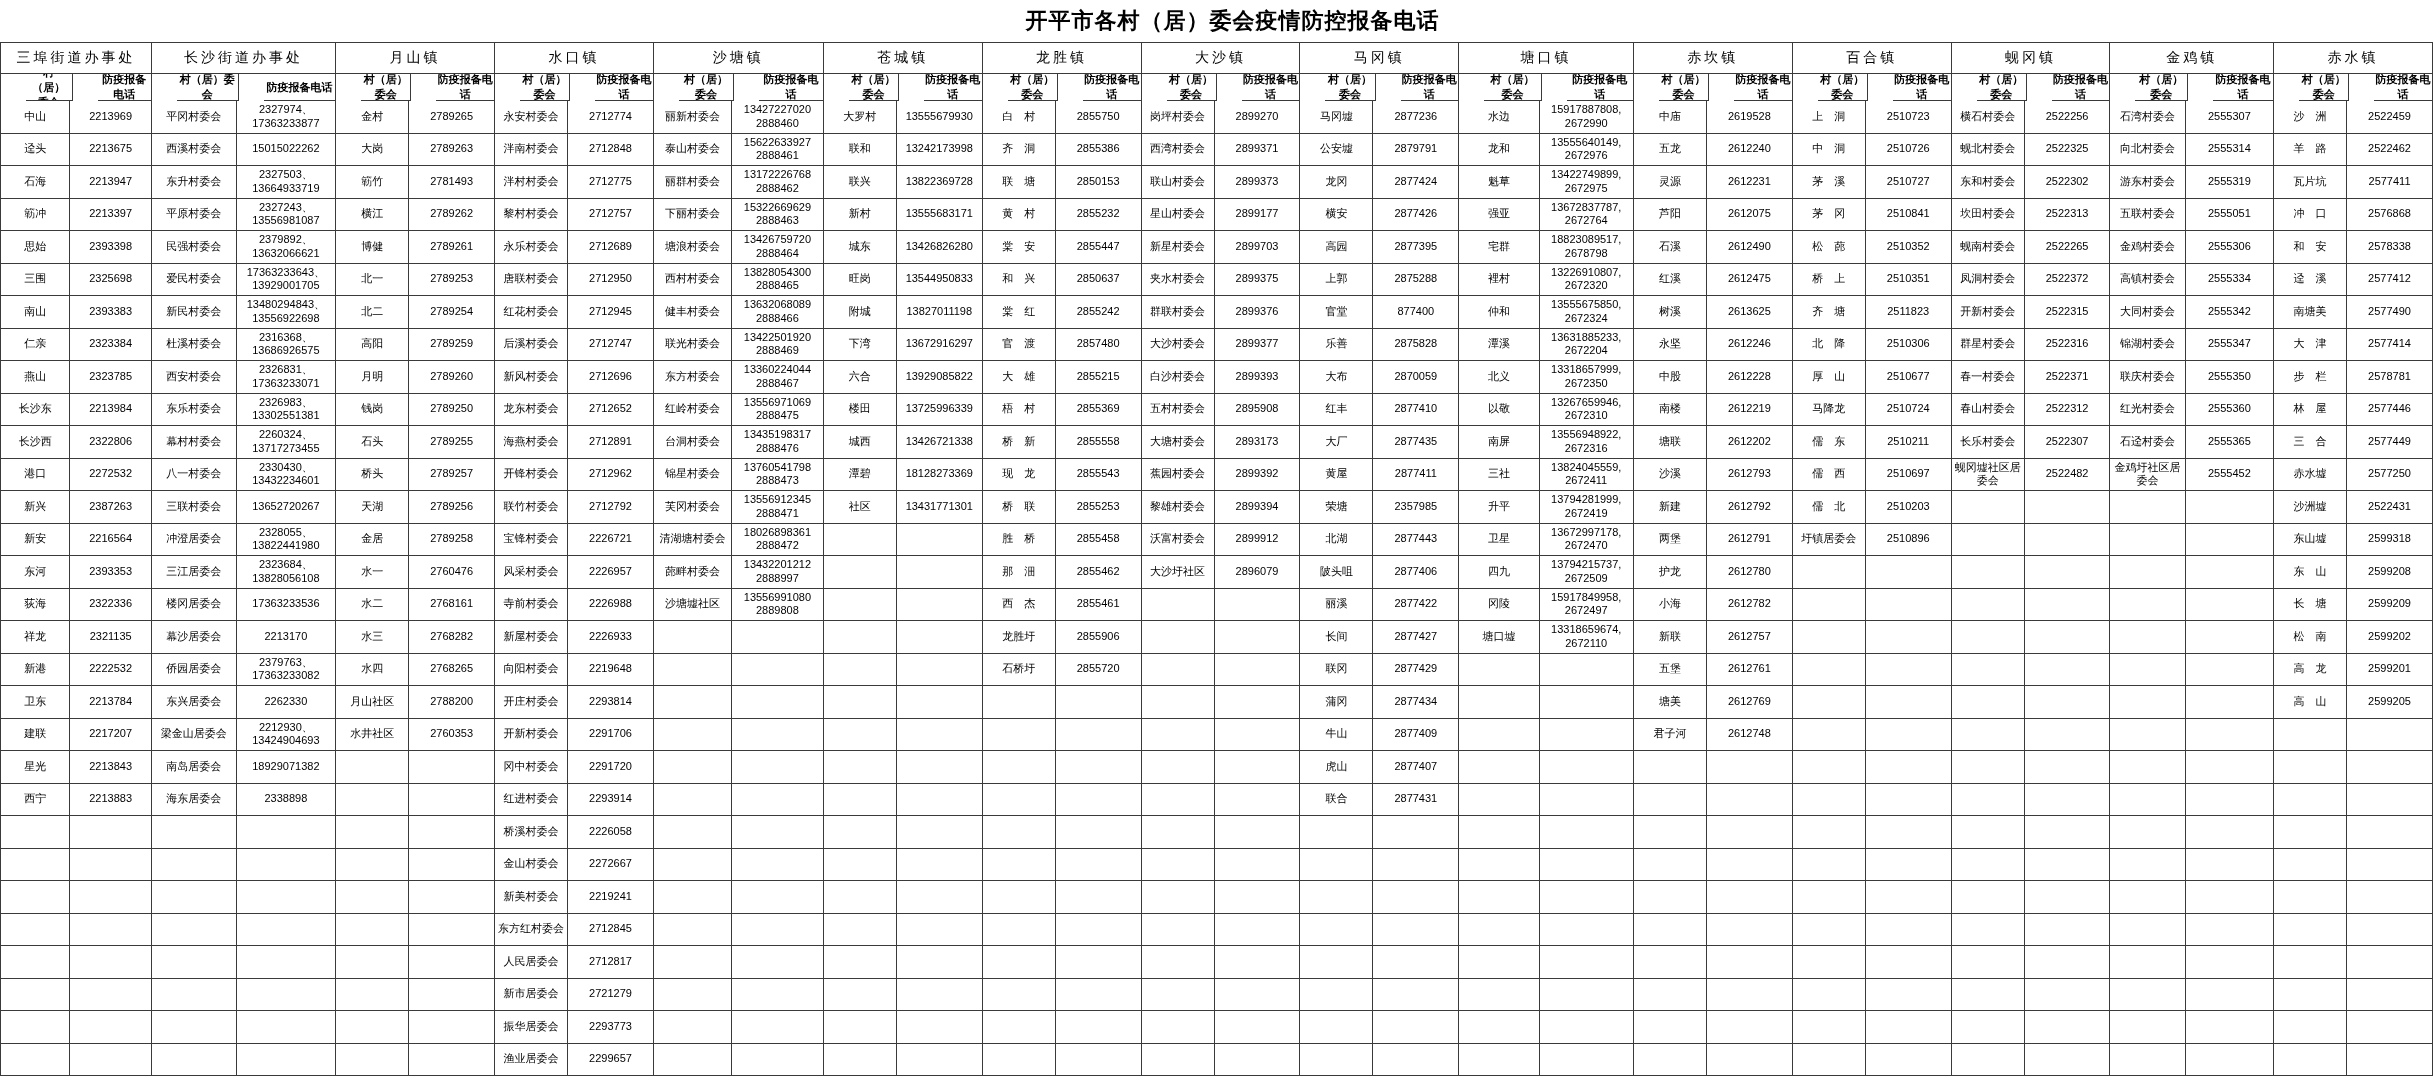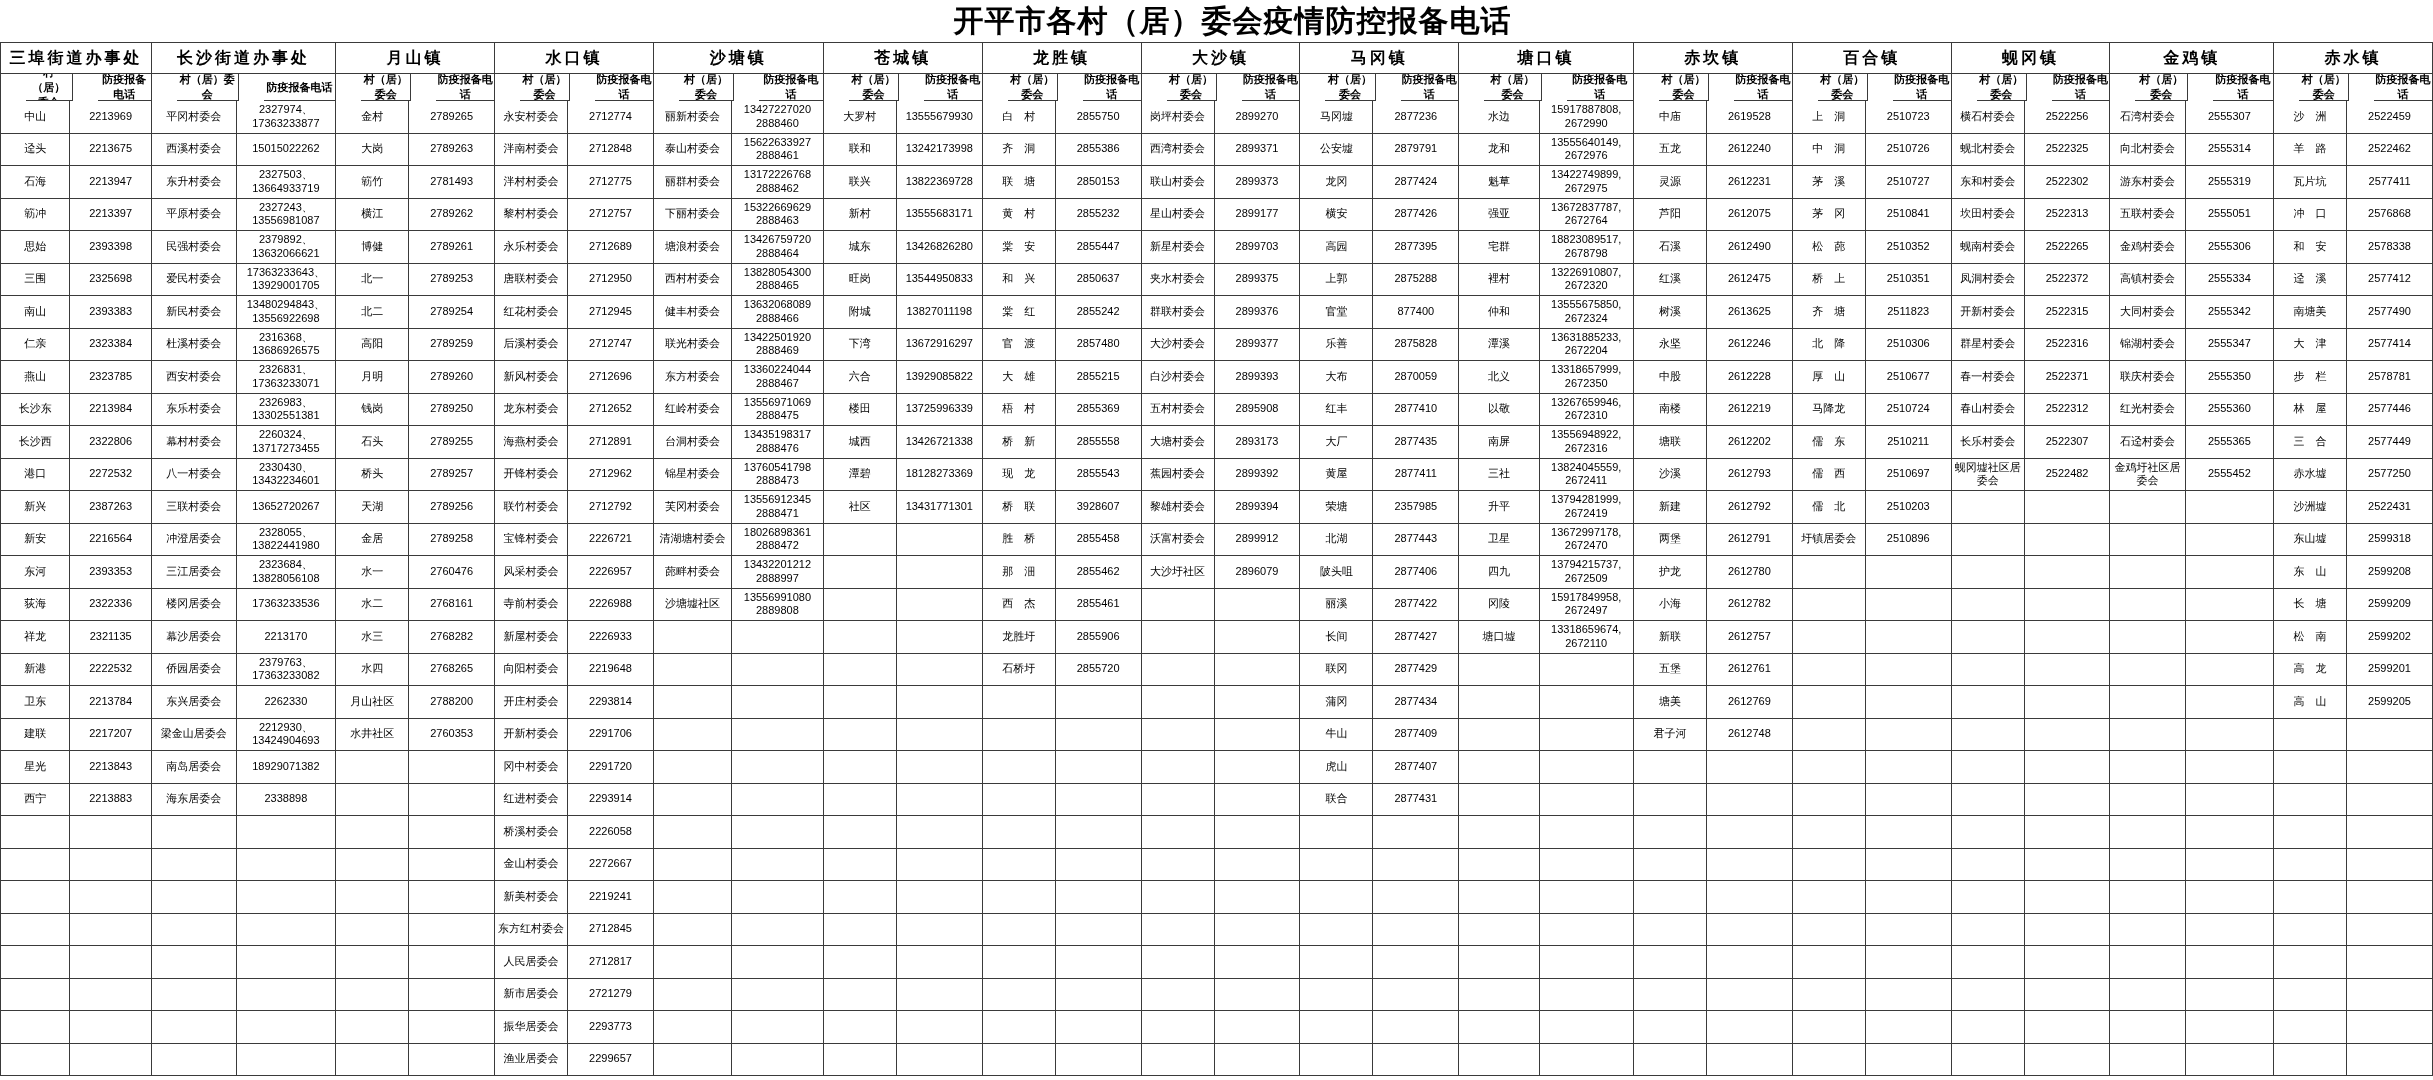--- a/index.html
+++ b/index.html
@@ -4,35 +4,35 @@
 <style>
   * { box-sizing: border-box; margin: 0; padding: 0; }
   html,body { background:#fff; }
   body {
     width: 2433px; height: 1080px; overflow: hidden;
     font-family: "Liberation Sans", sans-serif; color: #000;
   }
   .title {
     height: 42px; display: flex; align-items: center; justify-content: center;
     font-family: "Liberation Serif", serif;
-    font-size: 30px; font-weight: bold; letter-spacing: 1px; padding-left: 32px;
+    font-size: 22px; font-weight: bold; letter-spacing: 1px; padding-left: 32px;
   }
   .table {
     display: flex; width: 2433px;
     border-top: 1px solid #3a3a3a; border-left: 1px solid #3a3a3a;
     align-items: stretch; background: #fff;
   }
   .group { flex: 1 1 0; display: flex; flex-direction: column; min-width: 0; }
   .cell {
     border-right: 1px solid #3a3a3a; border-bottom: 1px solid #3a3a3a;
     display: flex; align-items: center; justify-content: center;
     text-align: center; padding: 1px 2px; overflow: hidden;
   }
   .g-head {
-    height: 31px; font-weight: bold; font-size: 16px; letter-spacing: 3px;
+    height: 31px; font-weight: normal; font-size: 14px; letter-spacing: 3px;
   }
   .g-sub { display: flex; }
   .g-sub .cell { height: 27px; font-weight: bold; font-size: 11px; padding: 1px 1px; margin-left: 25px; }
   .row { display: flex; }
   .row .cell {
     min-height: 32.5px; font-size: 11px; line-height: 1.25;
     white-space: pre-line; word-break: break-all;
   }
   .c-name { width: 46%; }
   .c-phone { width: 54%; }
@@ -884,21 +884,21 @@
       <div class="row">
         <div class="cell c-name">桥　新</div>
         <div class="cell c-phone">2855558</div>
       </div>
       <div class="row">
         <div class="cell c-name">现　龙</div>
         <div class="cell c-phone">2855543</div>
       </div>
       <div class="row">
         <div class="cell c-name">桥　联</div>
-        <div class="cell c-phone">3928607</div>
+        <div class="cell c-phone">2855253</div>
       </div>
       <div class="row">
         <div class="cell c-name">胜　桥</div>
         <div class="cell c-phone">2855458</div>
       </div>
       <div class="row">
         <div class="cell c-name">那　沺</div>
         <div class="cell c-phone">2855462</div>
       </div>
       <div class="row">

